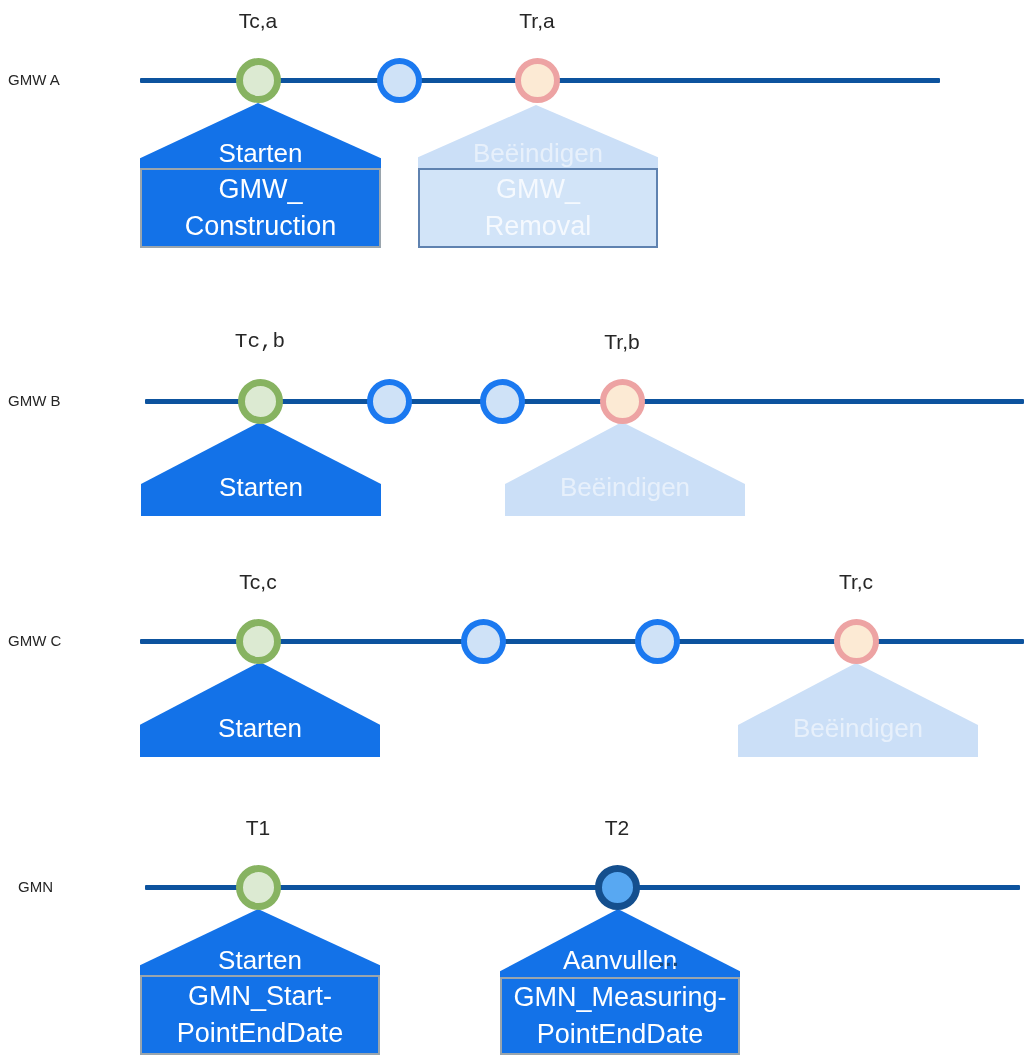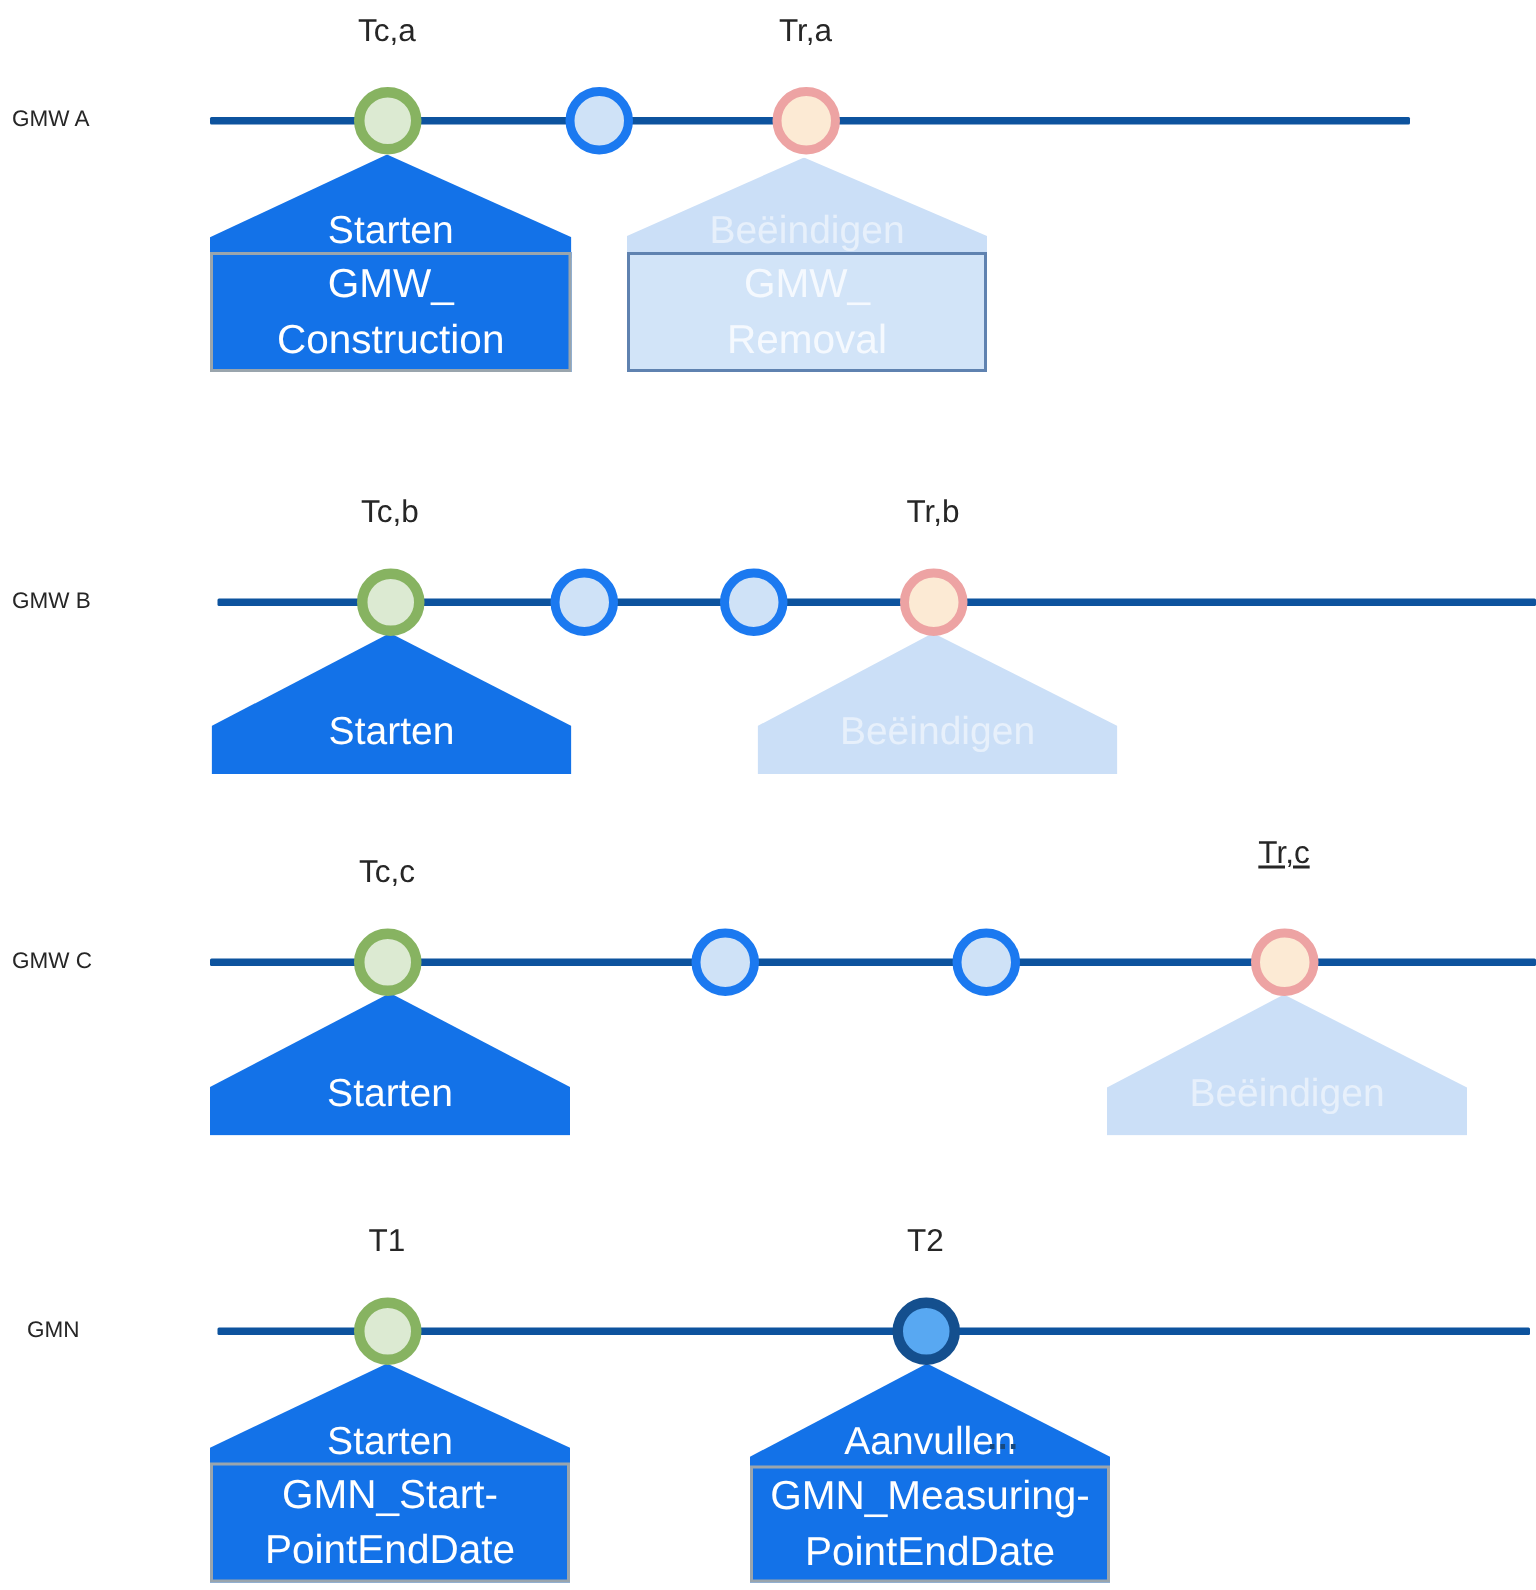--- a/index.html
+++ b/index.html
@@ -72,39 +72,39 @@
     <div class="t-label" style="left: 482px; top: 8px; color: rgb(38, 38, 38);">Tr,a</div>
     <div class="timeline" style="left: 145px; top: 399px; width: 879px; background: rgb(13, 83, 158); z-index: 2;"></div>
     <div class="row-label" style="left: 8px; top: 388px; color: rgb(38, 38, 38); text-align: center;">GMW B</div>
     <div class="pent" style="left: 141px; top: 422px; width: 240px; height: 80px; background: rgb(19, 114, 232); z-index: 1; clip-path: polygon(49.58% 0%, 100% 66%, 100% 100%, 0% 100%, 0% 66%); padding-bottom: 14px;">
       <span class="pent-text" style="color: rgb(255, 255, 255);">Starten</span>
     </div>
     <div class="pent" style="left: 505px; top: 422px; width: 240px; height: 80px; background: rgb(203, 223, 247); z-index: 1; clip-path: polygon(48.75% 0%, 100% 66%, 100% 100%, 0% 100%, 0% 66%); padding-bottom: 14px;">
       <span class="pent-text" style="color: rgb(231, 240, 251);">Beëindigen</span>
     </div>
     <div class="marker" style="left: 237.5px; top: 378.5px; width: 45px; height: 45px; background: rgb(220, 234, 210); border: 7px solid rgb(135, 179, 97); z-index: 4;"></div>
-    <div class="t-label" style="left: 205px; top: 329px; color: rgb(38, 38, 38);">Tc,b</div>
+    <div class="t-label" style="left: 205px; top: 329px; color: rgb(38, 38, 38); font-family: Liberation Mono, monospace;">Tc,b</div>
     <div class="marker" style="left: 366.5px; top: 378.5px; width: 45px; height: 45px; background: rgb(207, 226, 247); border: 6px solid rgb(27, 121, 240); z-index: 4;"></div>
     <div class="marker" style="left: 479.5px; top: 378.5px; width: 45px; height: 45px; background: rgb(207, 226, 247); border: 6px solid rgb(27, 121, 240); z-index: 4;"></div>
     <div class="marker" style="left: 599.5px; top: 378.5px; width: 45px; height: 45px; background: rgb(252, 234, 212); border: 6px solid rgb(237, 163, 163); z-index: 4;"></div>
     <div class="t-label" style="left: 567px; top: 329px; color: rgb(38, 38, 38);">Tr,b</div>
     <div class="timeline" style="left: 140px; top: 639px; width: 884px; background: rgb(13, 83, 158); z-index: 2;"></div>
     <div class="row-label" style="left: 8px; top: 628px; color: rgb(38, 38, 38);">GMW C</div>
     <div class="pent" style="left: 140px; top: 662px; width: 240px; height: 81px; background: rgb(19, 114, 232); z-index: 1; clip-path: polygon(50% 0%, 100% 66%, 100% 100%, 0% 100%, 0% 66%); padding-bottom: 14px;">
       <span class="pent-text" style="color: rgb(255, 255, 255);">Starten</span>
     </div>
     <div class="pent" style="left: 738px; top: 663px; width: 240px; height: 80px; background: rgb(203, 223, 247); z-index: 1; clip-path: polygon(49.17% 0%, 100% 66%, 100% 100%, 0% 100%, 0% 66%); padding-bottom: 14px;">
       <span class="pent-text" style="color: rgb(231, 240, 251);">Beëindigen</span>
     </div>
     <div class="marker" style="left: 235.5px; top: 618.5px; width: 45px; height: 45px; background: rgb(220, 234, 210); border: 7px solid rgb(135, 179, 97); z-index: 4;"></div>
     <div class="t-label" style="left: 203px; top: 569px; color: rgb(38, 38, 38);">Tc,c</div>
     <div class="marker" style="left: 460.5px; top: 618.5px; width: 45px; height: 45px; background: rgb(207, 226, 247); border: 6px solid rgb(27, 121, 240); z-index: 4;"></div>
     <div class="marker" style="left: 634.5px; top: 618.5px; width: 45px; height: 45px; background: rgb(207, 226, 247); border: 6px solid rgb(27, 121, 240); z-index: 4;"></div>
     <div class="marker" style="left: 833.5px; top: 618.5px; width: 45px; height: 45px; background: rgb(252, 234, 212); border: 6px solid rgb(237, 163, 163); z-index: 4;"></div>
-    <div class="t-label" style="left: 801px; top: 556px; color: rgb(38, 38, 38); text-decoration: underline;">Tr,c</div>
+    <div class="t-label" style="left: 801px; top: 569px; color: rgb(38, 38, 38);">Tr,c</div>
     <div class="timeline" style="left: 145px; top: 885px; width: 875px; background: rgb(13, 83, 158); z-index: 2;"></div>
     <div class="row-label" style="left: 18px; top: 874px; color: rgb(38, 38, 38);">GMN</div>
     <div class="pent" style="left: 140px; top: 909px; width: 240px; height: 66px; background: rgb(19, 114, 232); z-index: 1; clip-path: polygon(49.17% 0%, 100% 78%, 100% 100%, 0% 100%, 0% 78%); padding-bottom: 6px;">
       <span class="pent-text" style="color: rgb(255, 255, 255);">Starten</span>
     </div>
     <div class="cbox" style="left: 140px; top: 975px; width: 240px; height: 80px; background: rgb(19, 114, 232); border: 2px solid rgb(154, 165, 173); z-index: 2;">
       <div class="box-line" style="color: rgb(255, 255, 255); text-align: right;">GMN_Start-</div>
       <div class="box-line" style="color: rgb(255, 255, 255);">PointEndDate</div>
     </div>
     <div class="pent" style="left: 500px; top: 909px; width: 240px; height: 66px; background: rgb(19, 114, 232); z-index: 1; clip-path: polygon(49.17% 0%, 100% 74%, 100% 100%, 0% 100%, 0% 74%); padding-bottom: 18px;">

